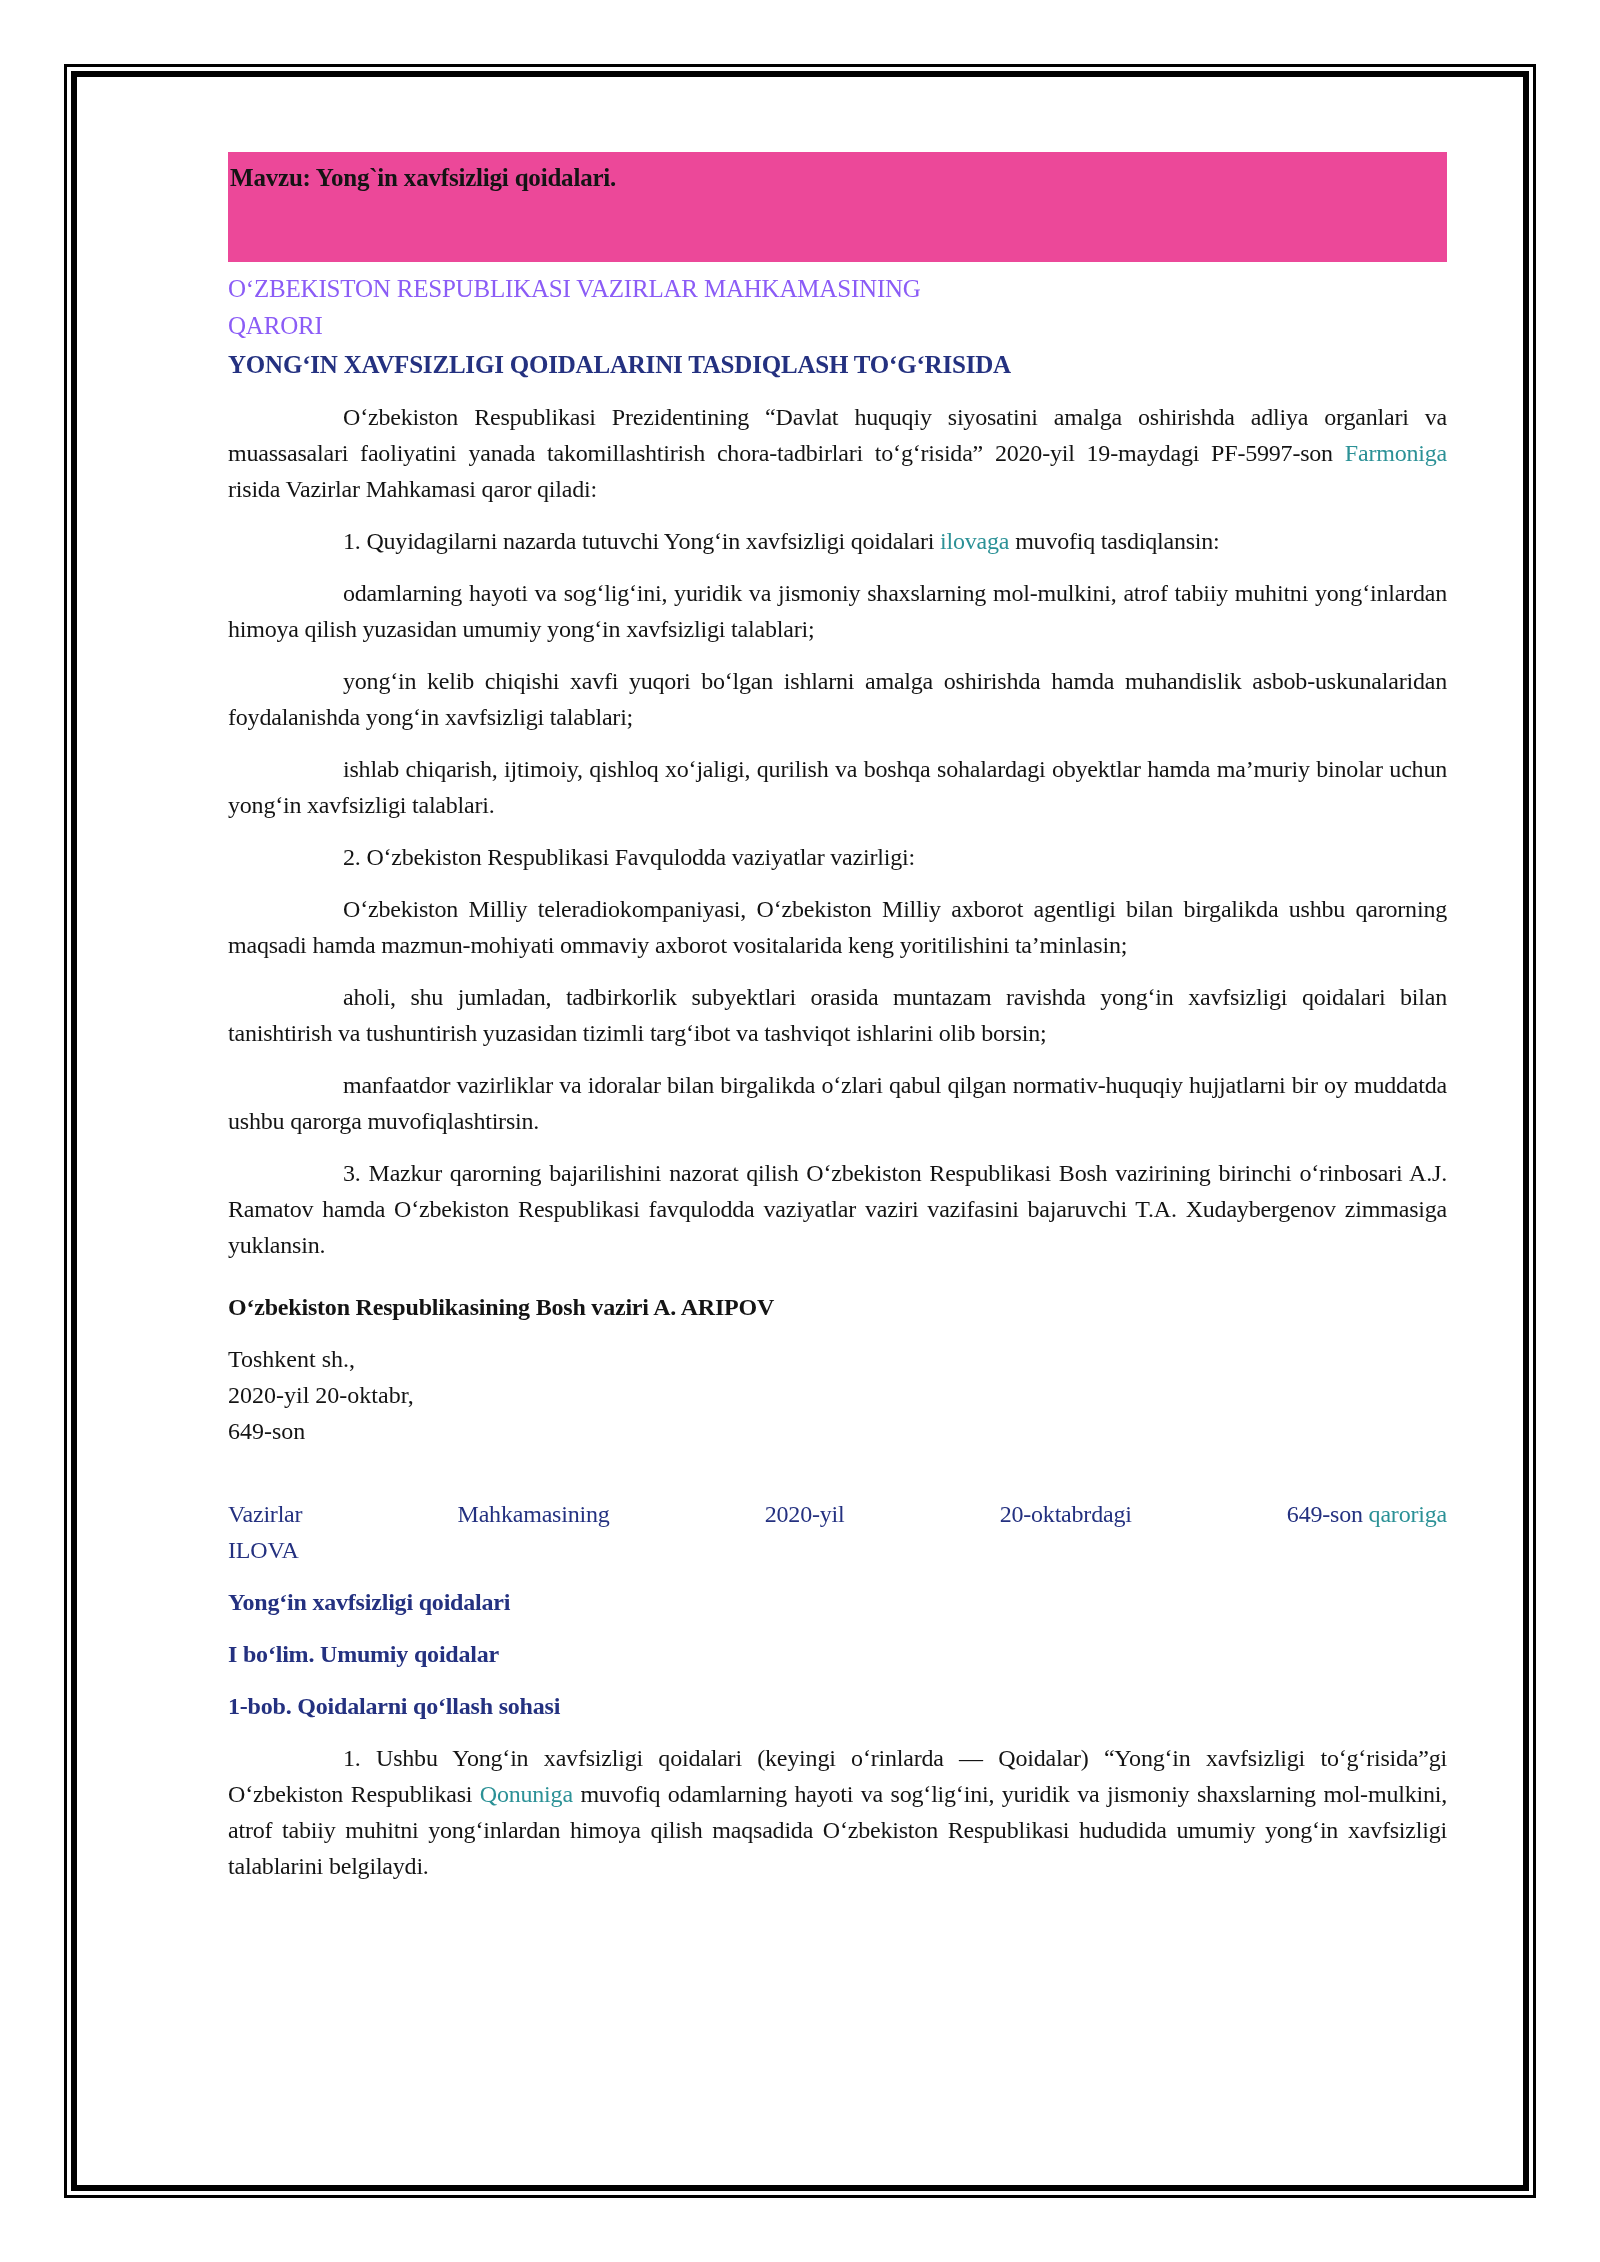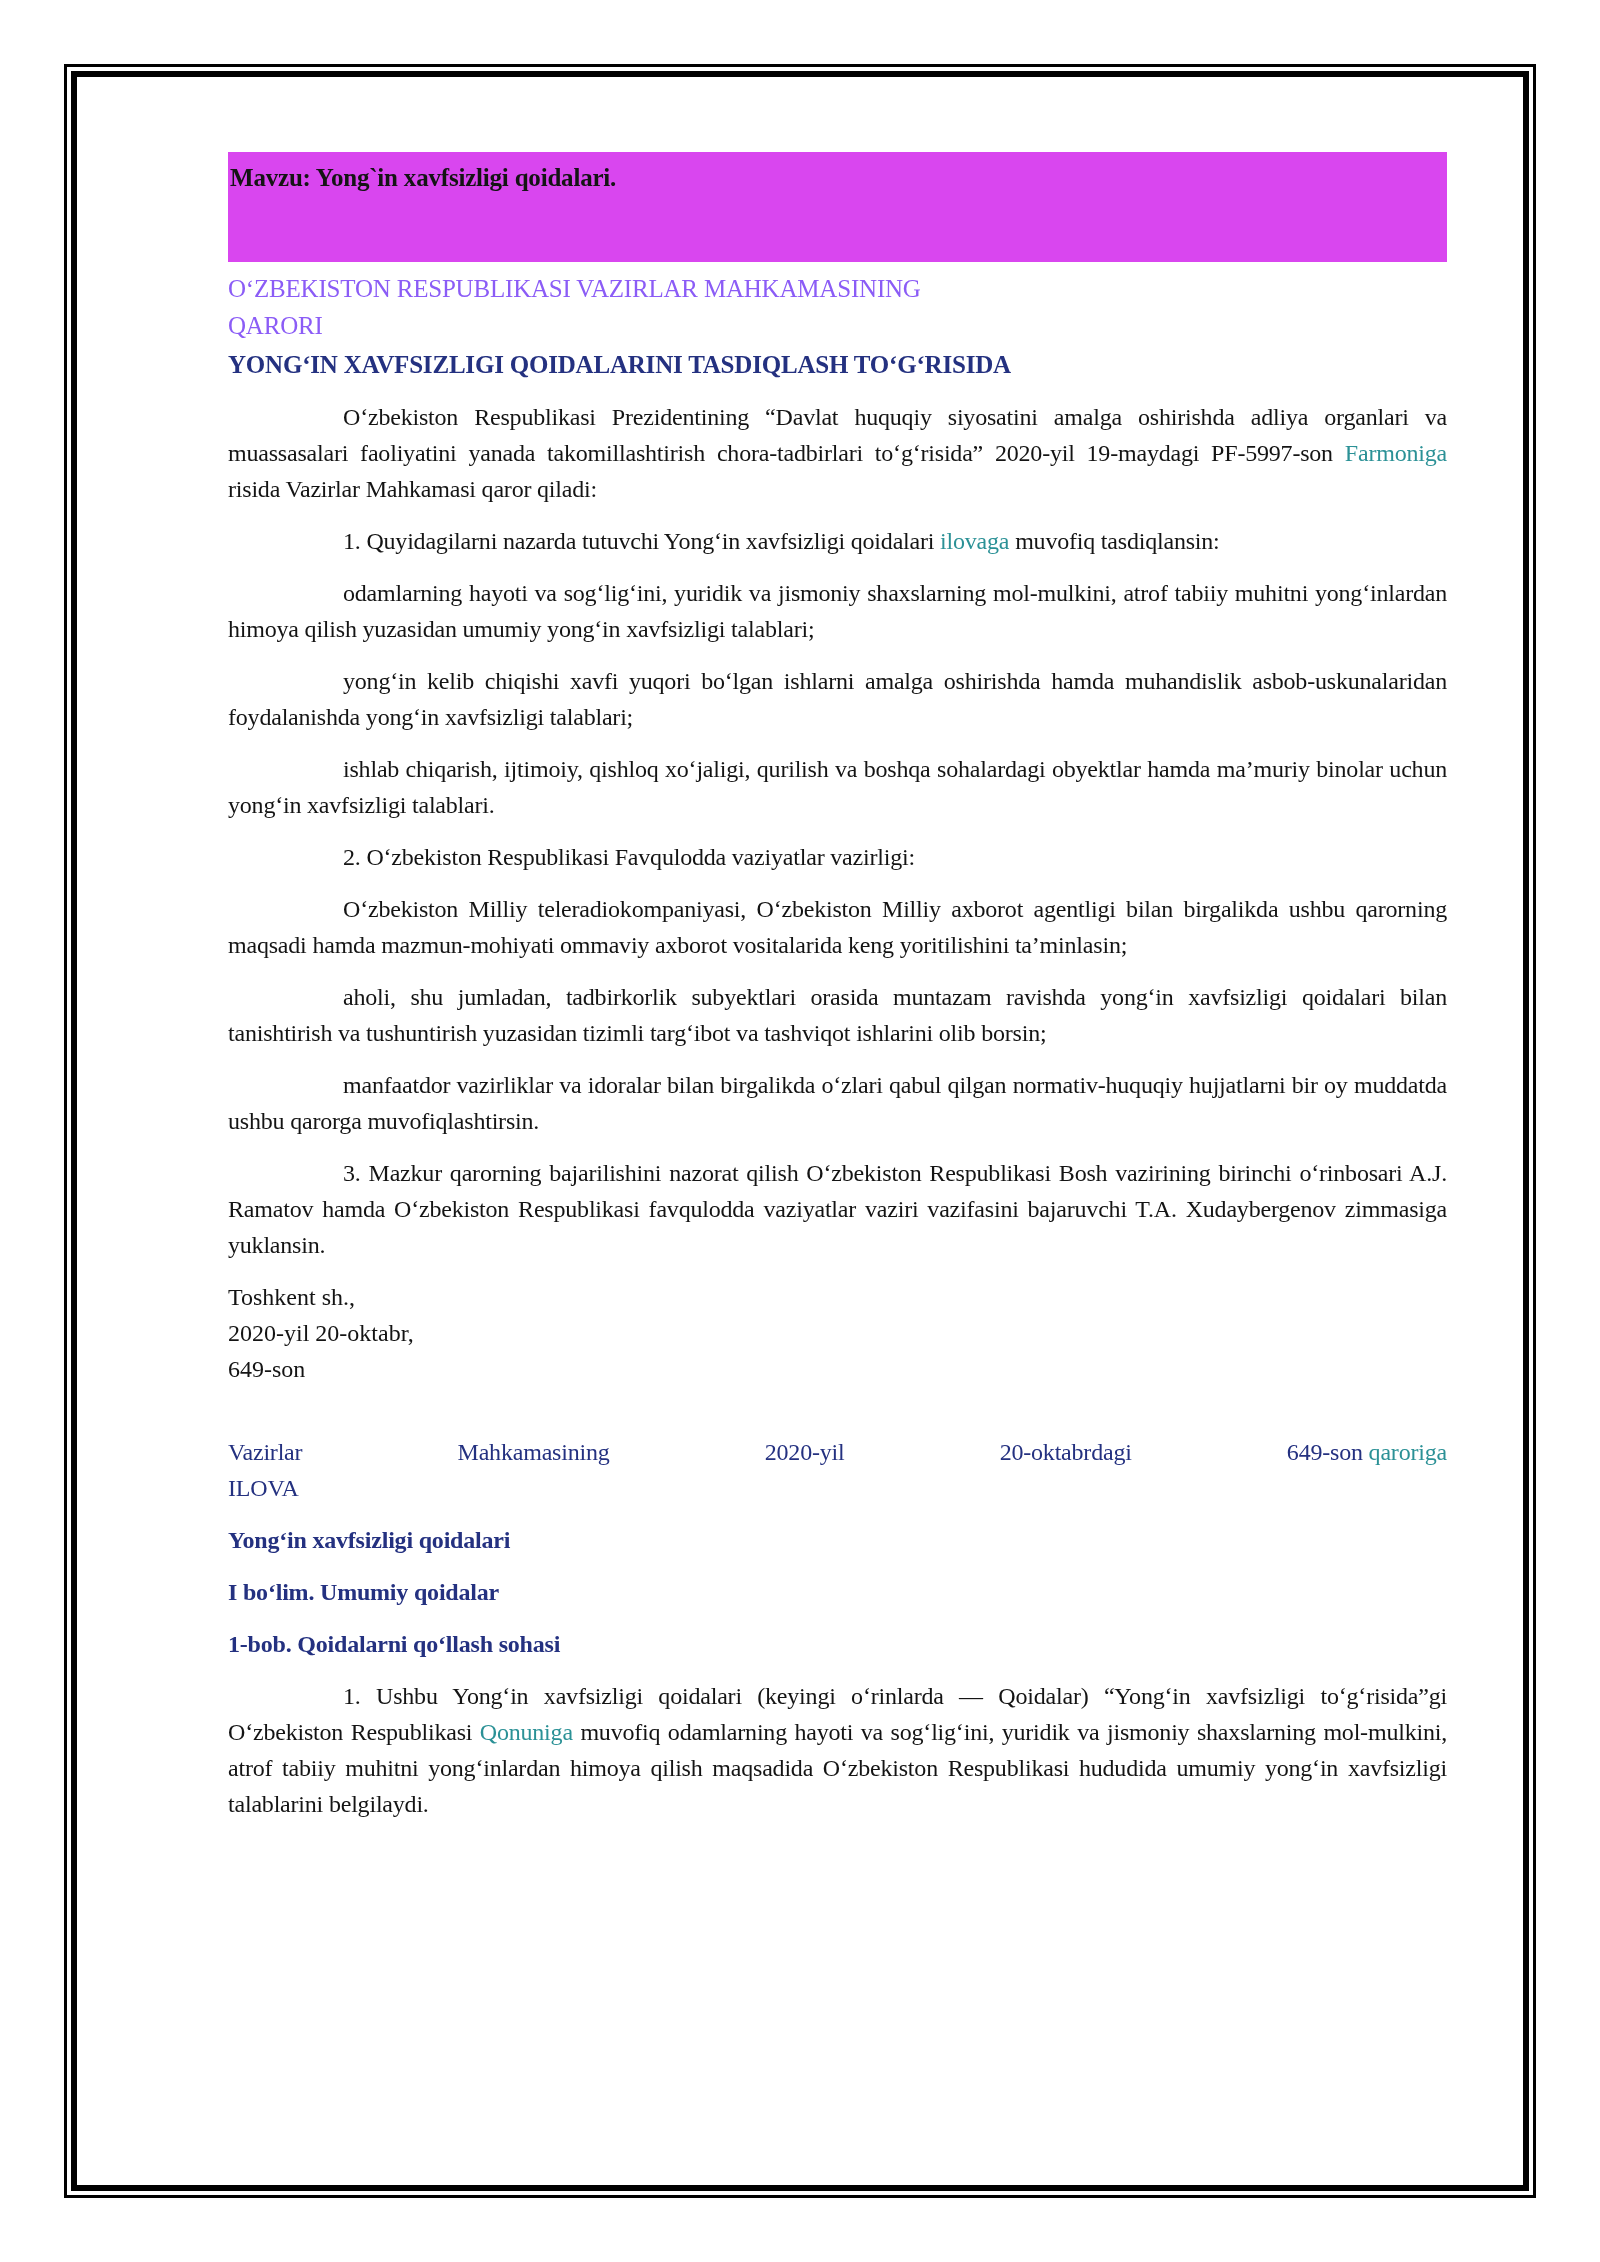--- a/index.html
+++ b/index.html
@@ -30,21 +30,21 @@
     width: 100%;
     height: 100%;
     border: 6px solid #000000;
     padding: 75px 76px 0 151px;
     overflow: hidden;
   }
   .topic-highlight {
     box-sizing: border-box;
     width: 100%;
     height: 110px;
-    background: #d946ef;
+    background: #ec4899;
     padding: 12px 10px 0 2px;
     margin: 0 0 8px 0;
   }
   .topic-label {
     font-weight: bold;
     font-size: 25px;
     color: #141414;
     letter-spacing: -0.2px;
   }
   .org-line, .type-line {
@@ -133,20 +133,21 @@
       <p class="para">ishlab chiqarish, ijtimoiy, qishloq xo‘jaligi, qurilish va boshqa sohalardagi obyektlar hamda ma’muriy binolar uchun yong‘in xavfsizligi talablari.</p>
 
       <p class="para">2. O‘zbekiston Respublikasi Favqulodda vaziyatlar vazirligi:</p>
 
       <p class="para">O‘zbekiston Milliy teleradiokompaniyasi, O‘zbekiston Milliy axborot agentligi bilan birgalikda ushbu qarorning maqsadi hamda mazmun-mohiyati ommaviy axborot vositalarida keng yoritilishini ta’minlasin;</p>
       <p class="para">aholi, shu jumladan, tadbirkorlik subyektlari orasida muntazam ravishda yong‘in xavfsizligi qoidalari bilan tanishtirish va tushuntirish yuzasidan tizimli targ‘ibot va tashviqot ishlarini olib borsin;</p>
       <p class="para">manfaatdor vazirliklar va idoralar bilan birgalikda o‘zlari qabul qilgan normativ-huquqiy hujjatlarni bir oy muddatda ushbu qarorga muvofiqlashtirsin.</p>
 
       <p class="para">3. Mazkur qarorning bajarilishini nazorat qilish O‘zbekiston Respublikasi Bosh vazirining birinchi o‘rinbosari A.J. Ramatov hamda O‘zbekiston Respublikasi favqulodda vaziyatlar vaziri vazifasini bajaruvchi T.A. Xudaybergenov zimmasiga yuklansin.</p>
 
+      <div class="signature">O‘zbekiston Respublikasining Bosh vaziri A. ARIPOV</div>
 
       <div class="place-date">
         <div>Toshkent sh.,</div>
         <div>2020-yil 20-oktabr,</div>
         <div>649-son</div>
       </div>
 
       <div class="appendix">
         <div class="appendix-l1">
           <span>Vazirlar</span>

